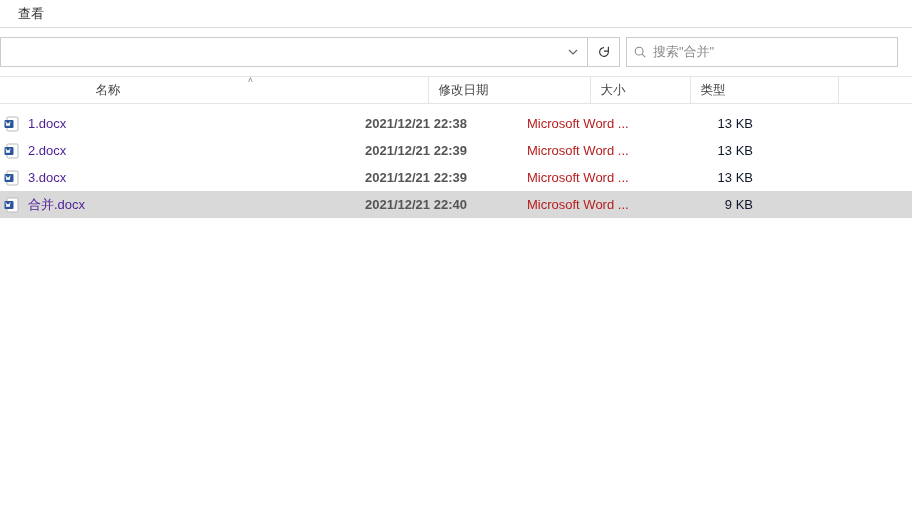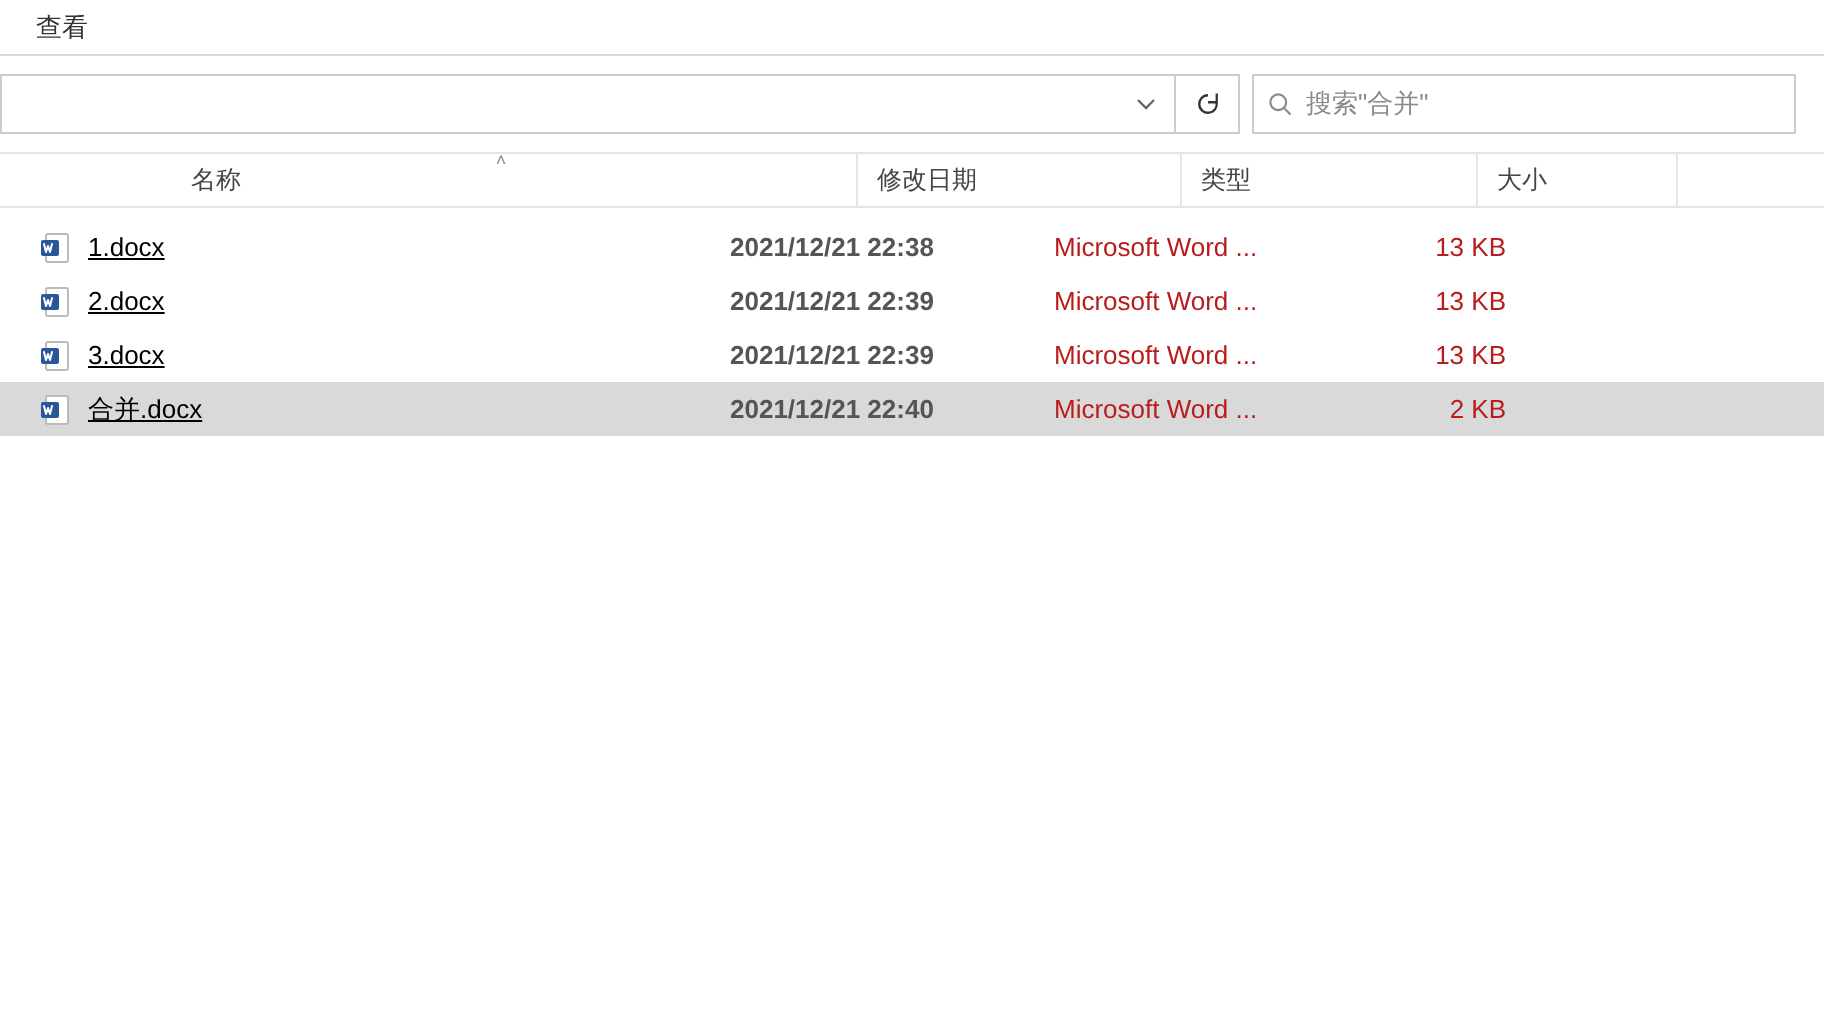--- a/index.html
+++ b/index.html
@@ -124,27 +124,26 @@
   }
   .row.selected {
     background: #d9d9d9;
   }
   .cell { font-size: 13px; }
   .cell.name {
     width: 355px;
     display: flex;
     align-items: center;
     gap: 8px;
-    padding-left: 20px;
-    color: #000000;
-    text-decoration: underline;
+    padding-left: 4px;
+    color: #4c1d95;
   }
   .cell.date { width: 162px; color: #555; padding-left: 10px; font-weight: bold; }
   .cell.type { width: 148px; color: #b91c1c; padding-left: 10px; white-space: nowrap; overflow: hidden; }
-  .cell.size { width: 100px; color: #b91c1c; text-align: right; padding-right: 12px; }
+  .cell.size { width: 100px; color: #0f172a; text-align: right; padding-right: 12px; }
 
   .word-icon {
     width: 16px;
     height: 16px;
     flex: none;
   }
   .word-back {
     fill: #fff;
     stroke: #bbb;
     stroke-width: 1;
@@ -187,26 +186,26 @@
 </div>
 
 <div class="headers">
   <div class="hd name">
     <span>名称</span>
     <span class="sort-ind">˄</span>
   </div>
   <div class="hd date">
     <span>修改日期</span>
   </div>
+  <div class="hd size">
+    <span>大小</span>
+  </div>
   <div class="hd type">
     <span>类型</span>
   </div>
-  <div class="hd size">
-    <span>大小</span>
-  </div>
 </div>
 
 <div class="rows" id="rows">
     <div class="row">
     <div class="cell name">
       <svg class="word-icon" viewBox="0 0 16 16">
         <rect class="word-back" x="3" y="1" width="11" height="14" rx="1"></rect>
         <rect class="word-w" x="0.5" y="4" width="9" height="8" rx="1"></rect>
         <path d="M2 6 L3 10 L4 7 L5 10 L6 6" stroke="#fff" stroke-width="1" fill="none" stroke-linejoin="round" stroke-linecap="round"></path>
       </svg>
@@ -246,15 +245,15 @@
     <div class="cell name">
       <svg class="word-icon" viewBox="0 0 16 16">
         <rect class="word-back" x="3" y="1" width="11" height="14" rx="1"></rect>
         <rect class="word-w" x="0.5" y="4" width="9" height="8" rx="1"></rect>
         <path d="M2 6 L3 10 L4 7 L5 10 L6 6" stroke="#fff" stroke-width="1" fill="none" stroke-linejoin="round" stroke-linecap="round"></path>
       </svg>
       <span>合并.docx</span>
     </div>
     <div class="cell date">2021/12/21 22:40</div>
     <div class="cell type">Microsoft Word ...</div>
-    <div class="cell size">2 KB</div>
+    <div class="cell size">9 KB</div>
   </div>
   </div>
 
 </body></html>

